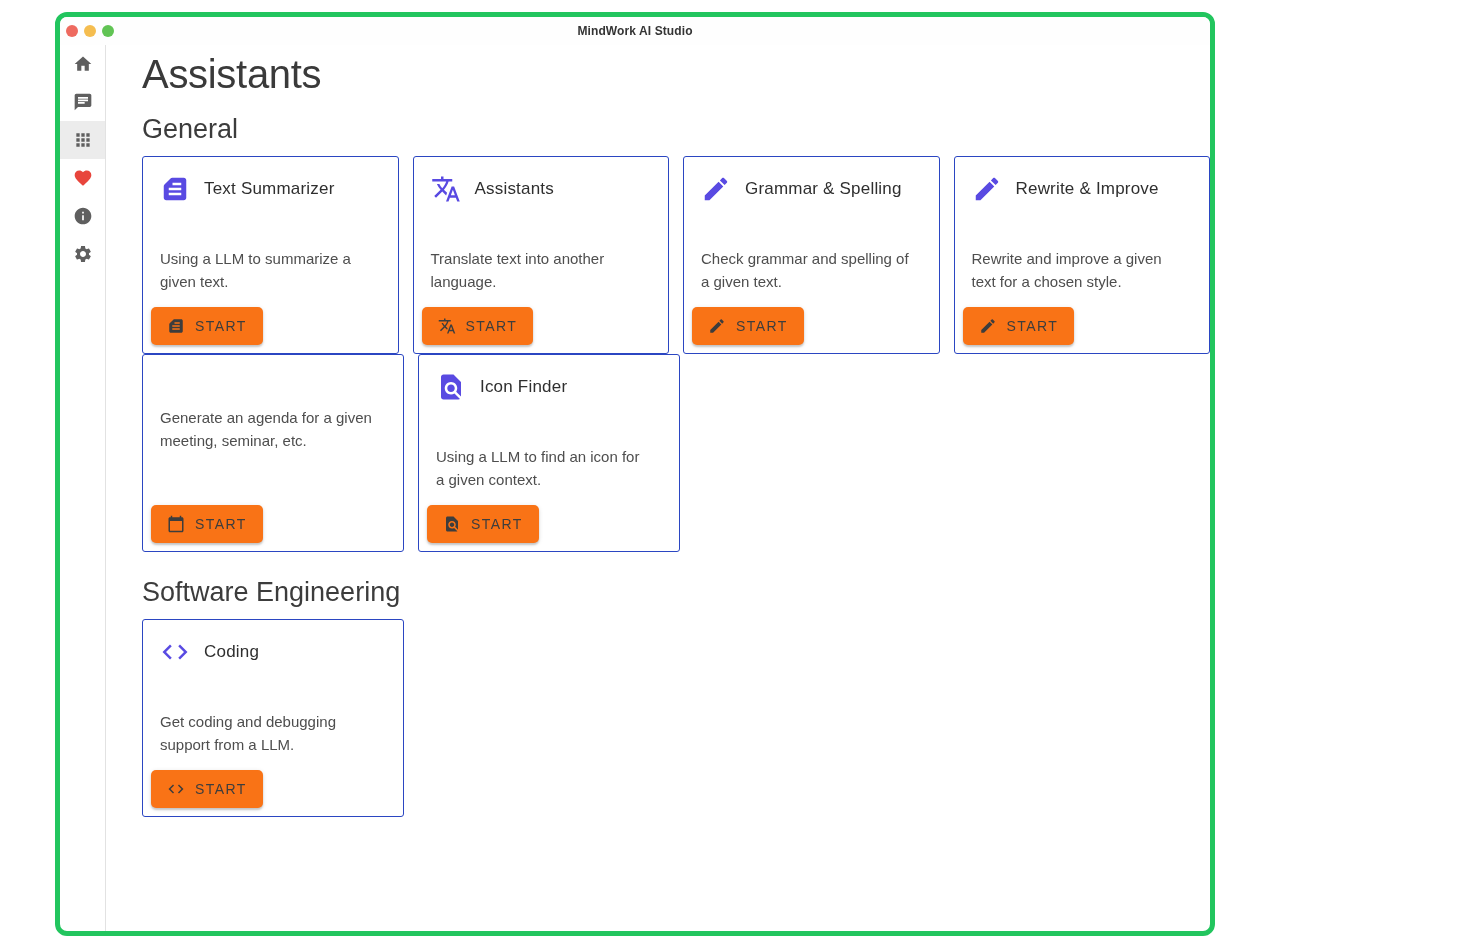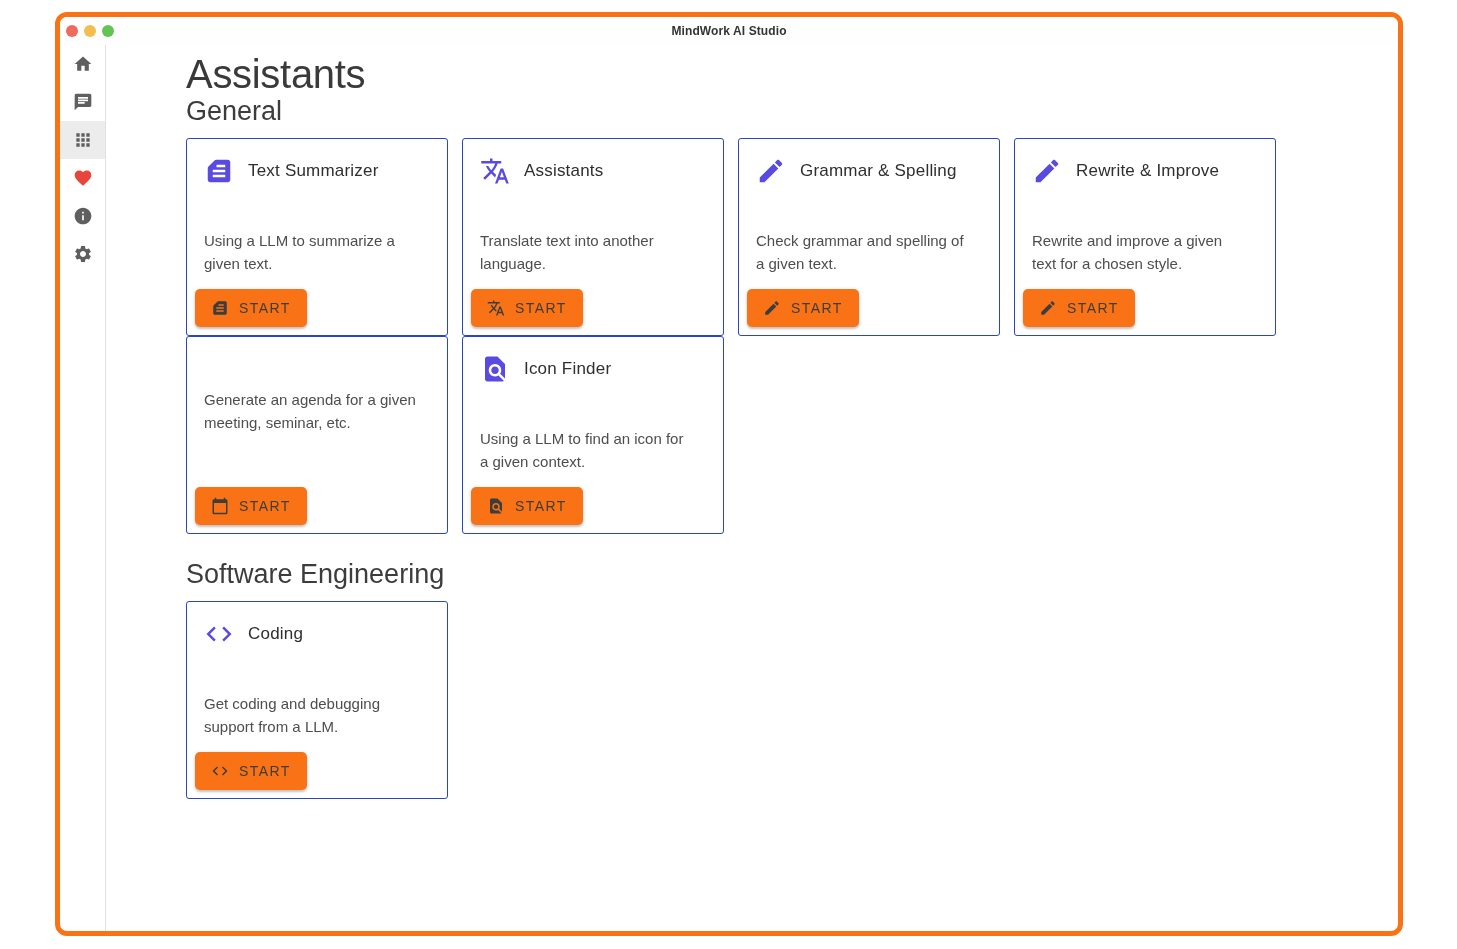--- a/index.html
+++ b/index.html
@@ -1,45 +1,45 @@
 <!DOCTYPE html>
 <html><head>
 <meta charset="utf-8">
 <style>
   * { margin:0; padding:0; box-sizing:border-box; }
   html,body { width:1457px; height:949px; background:#ffffff; font-family:"Liberation Sans", sans-serif; overflow:hidden; }
 
   .window {
-    position:absolute; left:55px; top:12px; width:1348px; height:924px;
-    border:5px solid #f97316; border-radius:12px; background:#ffffff;
+    position:absolute; left:55px; top:12px; width:1160px; height:924px;
+    border:5px solid #22c55e; border-radius:12px; background:#ffffff;
     display:flex; flex-direction:column; overflow:hidden;
   }
 
   
   .titlebar { position:relative; height:28px; flex:none; background:#fefefe; }
   .traffic-lights { position:absolute; left:6px; top:50%; transform:translateY(-50%); display:flex; gap:6px; }
   .traffic-light { width:12px; height:12px; border-radius:50%; display:inline-block; }
   .titlebar-title {
     position:absolute; left:0; right:0; top:50%; transform:translateY(-50%);
     text-align:center; font-size:12px; font-weight:700; color:#343434; letter-spacing:.1px;
   }
 
-  .body-row { flex:1; display:flex; min-height:0;gap:44px; }
+  .body-row { flex:1; display:flex; min-height:0; }
 
   
   .sidebar { width:46px; flex:none; border-right:1px solid #e2e2e2; display:flex; flex-direction:column; }
   .side-item { height:38px; display:flex; align-items:center; justify-content:center; cursor:pointer; }
   .side-item.active { background:#ececec; }
   .side-icon { width:20px; height:20px; fill:var(--c,#5f5f5f); display:block; }
 
   
   .main { flex:1; padding:7px 0 0 36px; overflow:hidden; }
   .page-title { font-size:40px; line-height:44px; font-weight:400; color:#3a3a3a; letter-spacing:-.3px; }
   .section-heading { font-size:27px; line-height:30px; font-weight:400; color:#3c3c3c; margin:25px 0 12px; }
-  .section:first-child .section-heading { margin-top:0; }
+  .section:first-child .section-heading { margin-top:18px; }
   .card-row { display:flex; gap:14px; }
 
   
   .card {
     width:262px; height:198px; background:#fff;
     border:1px solid #2b46c2; border-radius:3px;
     padding:8px; display:flex; flex-direction:column;
   }
   .card-header { display:flex; align-items:center; gap:14px; padding:9px 9px 0; }
   .card-icon { width:30px; height:30px; flex:none; fill:#594ae2; display:block; }

